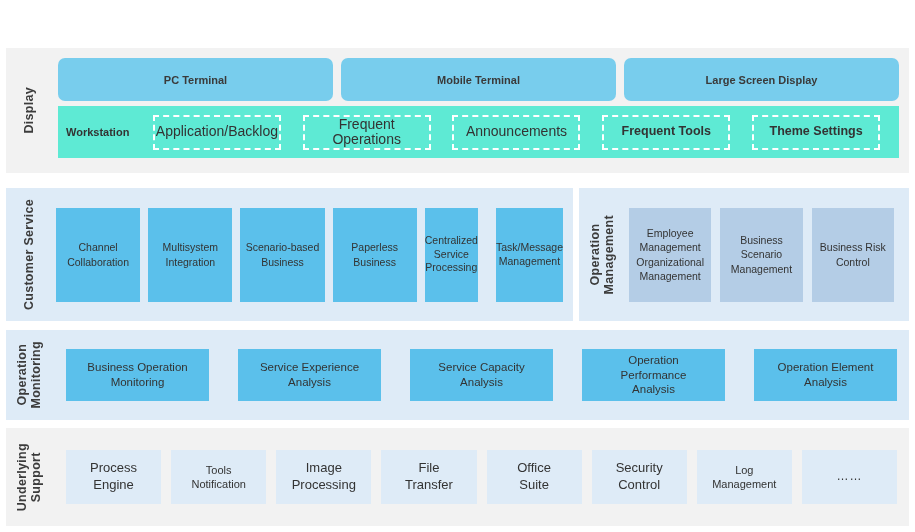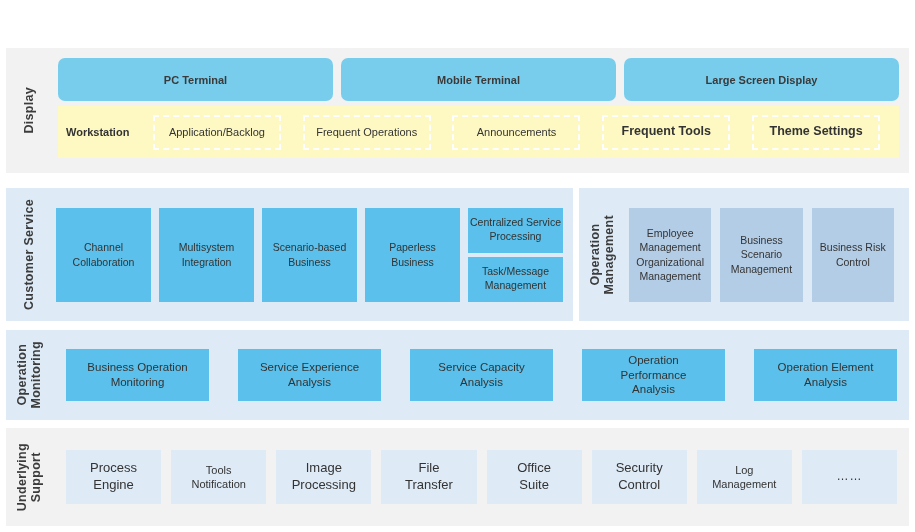--- a/index.html
+++ b/index.html
@@ -78,21 +78,21 @@
     border-radius: 7px;
     display: flex;
     align-items: center;
     justify-content: center;
     font-size: 11px;
     font-weight: bold;
     color: #3a3a3a;
   }
   .workstation-row {
     height: 52px;
-    background: #fef9c3;
+    background: #5eead4;
     display: flex;
     align-items: center;
     padding: 0 8px 0 6px;
     gap: 0;
   }
   .ws-label {
     flex: 0 0 auto;
     width: 78px;
     font-size: 11px;
     font-weight: bold;
@@ -110,21 +110,21 @@
     border: 2px dashed #ffffff;
     height: 35px;
     width: 128px;
     display: flex;
     align-items: center;
     justify-content: center;
     text-align: center;
     color: #333;
     line-height: 1.1;
   }
-  .ws-box.small { font-size: 11px; align-items: center; }
+  .ws-box.small { font-size: 14px; align-items: center; }
   .ws-box.large { font-size: 12.5px; font-weight: bold; }
 
   
   #cs-row {
     position: absolute;
     top: 188px;
     left: 6px;
     width: 903px;
     height: 133px;
     display: flex;
@@ -159,22 +159,22 @@
     justify-content: center;
     text-align: center;
     font-size: 10.5px;
     color: #333;
     line-height: 1.35;
   }
   .cs-stack {
     flex: 1 1 0;
     height: 94px;
     display: flex;
-    flex-direction: column;
-    gap: 4px;
+    flex-direction: row;
+    gap: 18px;
   }
   .cs-stack .cs-sub {
     flex: 1 1 0;
     background: #5BC0EB;
     display: flex;
     align-items: center;
     justify-content: center;
     text-align: center;
     font-size: 10.5px;
     color: #333;

